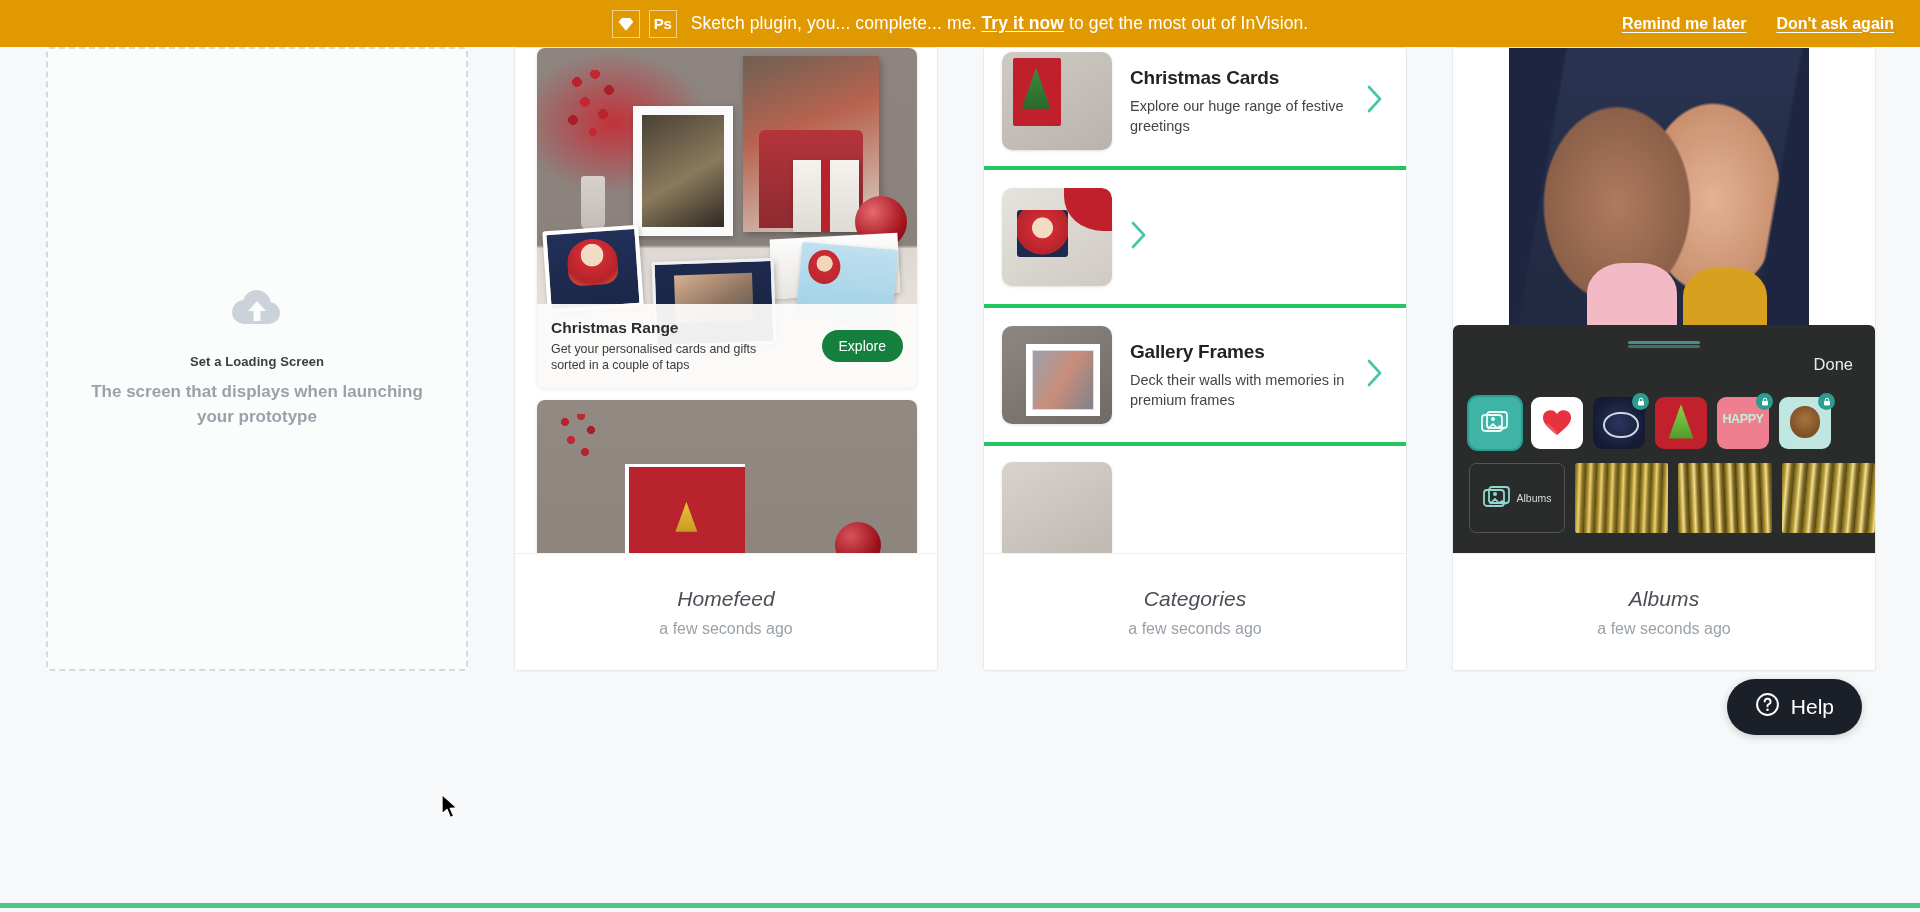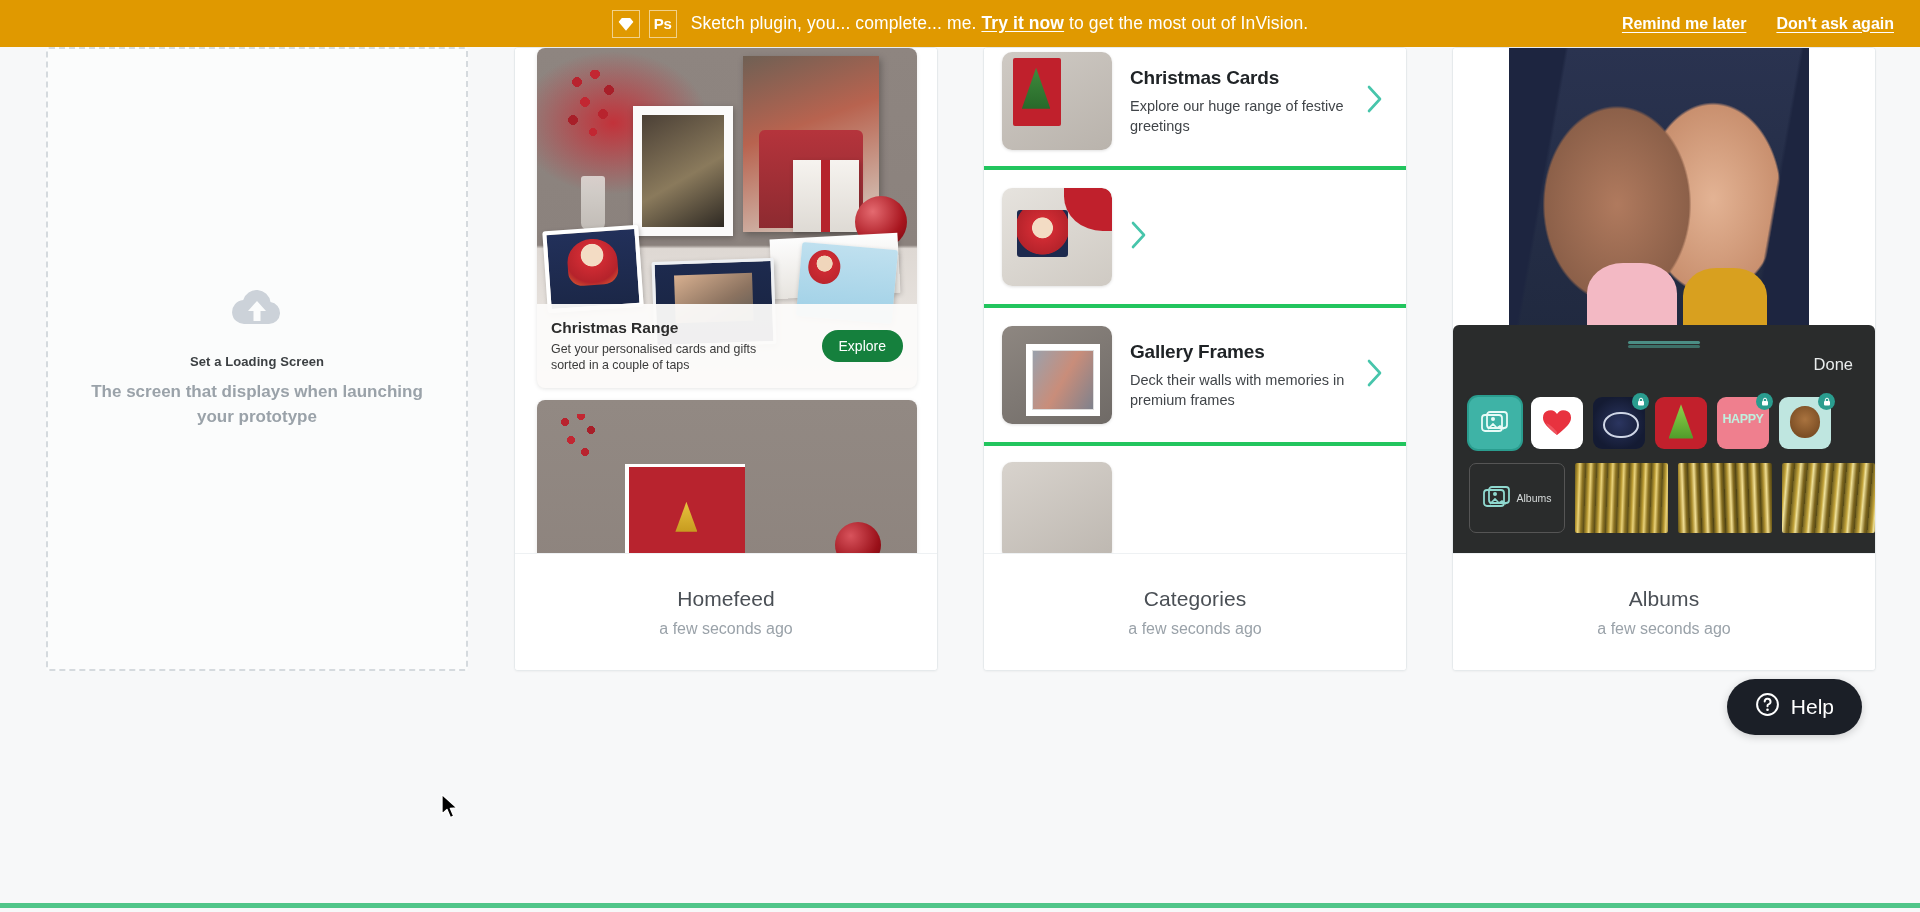--- a/index.html
+++ b/index.html
@@ -110,20 +110,21 @@
   .card-meta {
     flex: 1;
     display: flex; flex-direction: column;
     align-items: center; justify-content: center;
     border-top: 1px solid #eef1f3;
     background: #ffffff;
   }
   .card-name {
     font-size: 21px; color: #4a4f55; margin-bottom: 9px;
     letter-spacing: 0.1px;
+    font-style: italic;
   }
   .card-time { font-size: 16px; color: #9aa2a9; }
 
   
   .hf-hero {
     position: absolute; left: 22px; top: 0px;
     width: 380px; height: 340px;
     border-radius: 8px; overflow: hidden;
     background:
       radial-gradient(ellipse 60% 50% at 20% 22%, #c2323a 0%, rgba(194,50,58,0) 42%),

